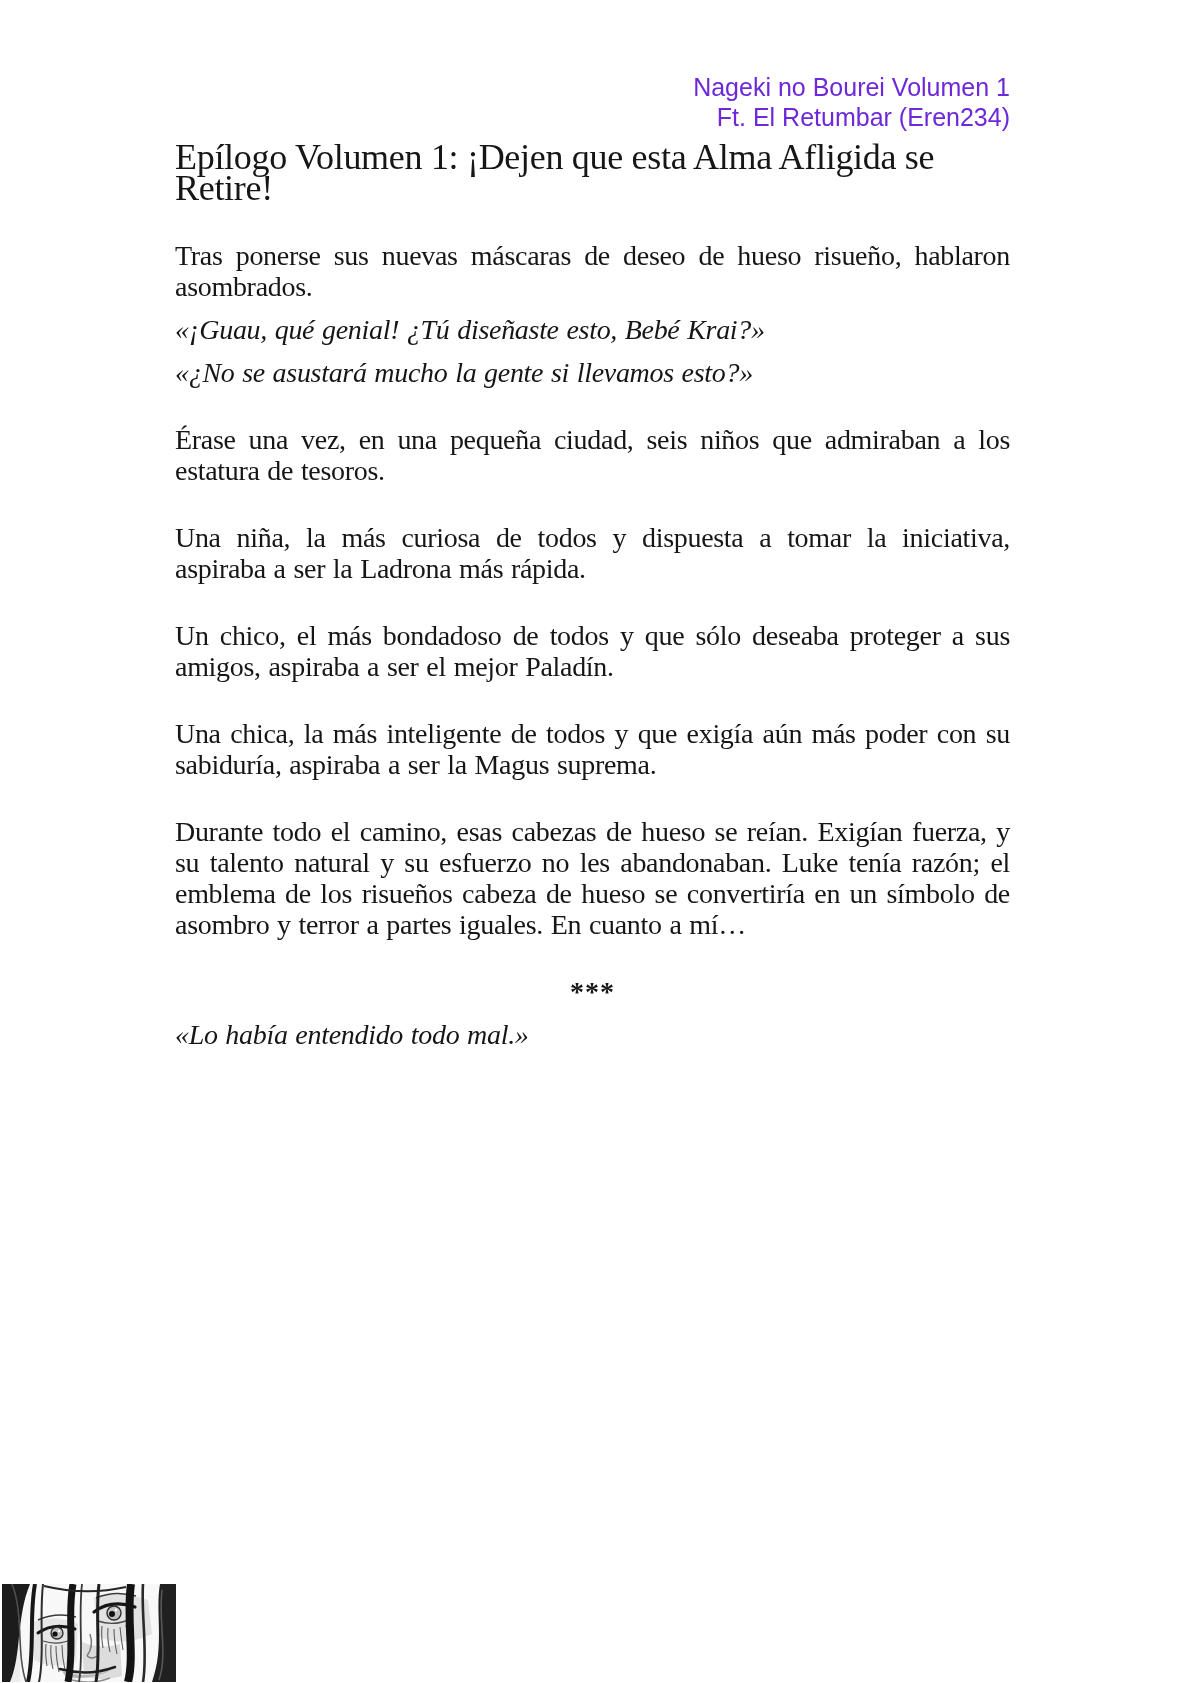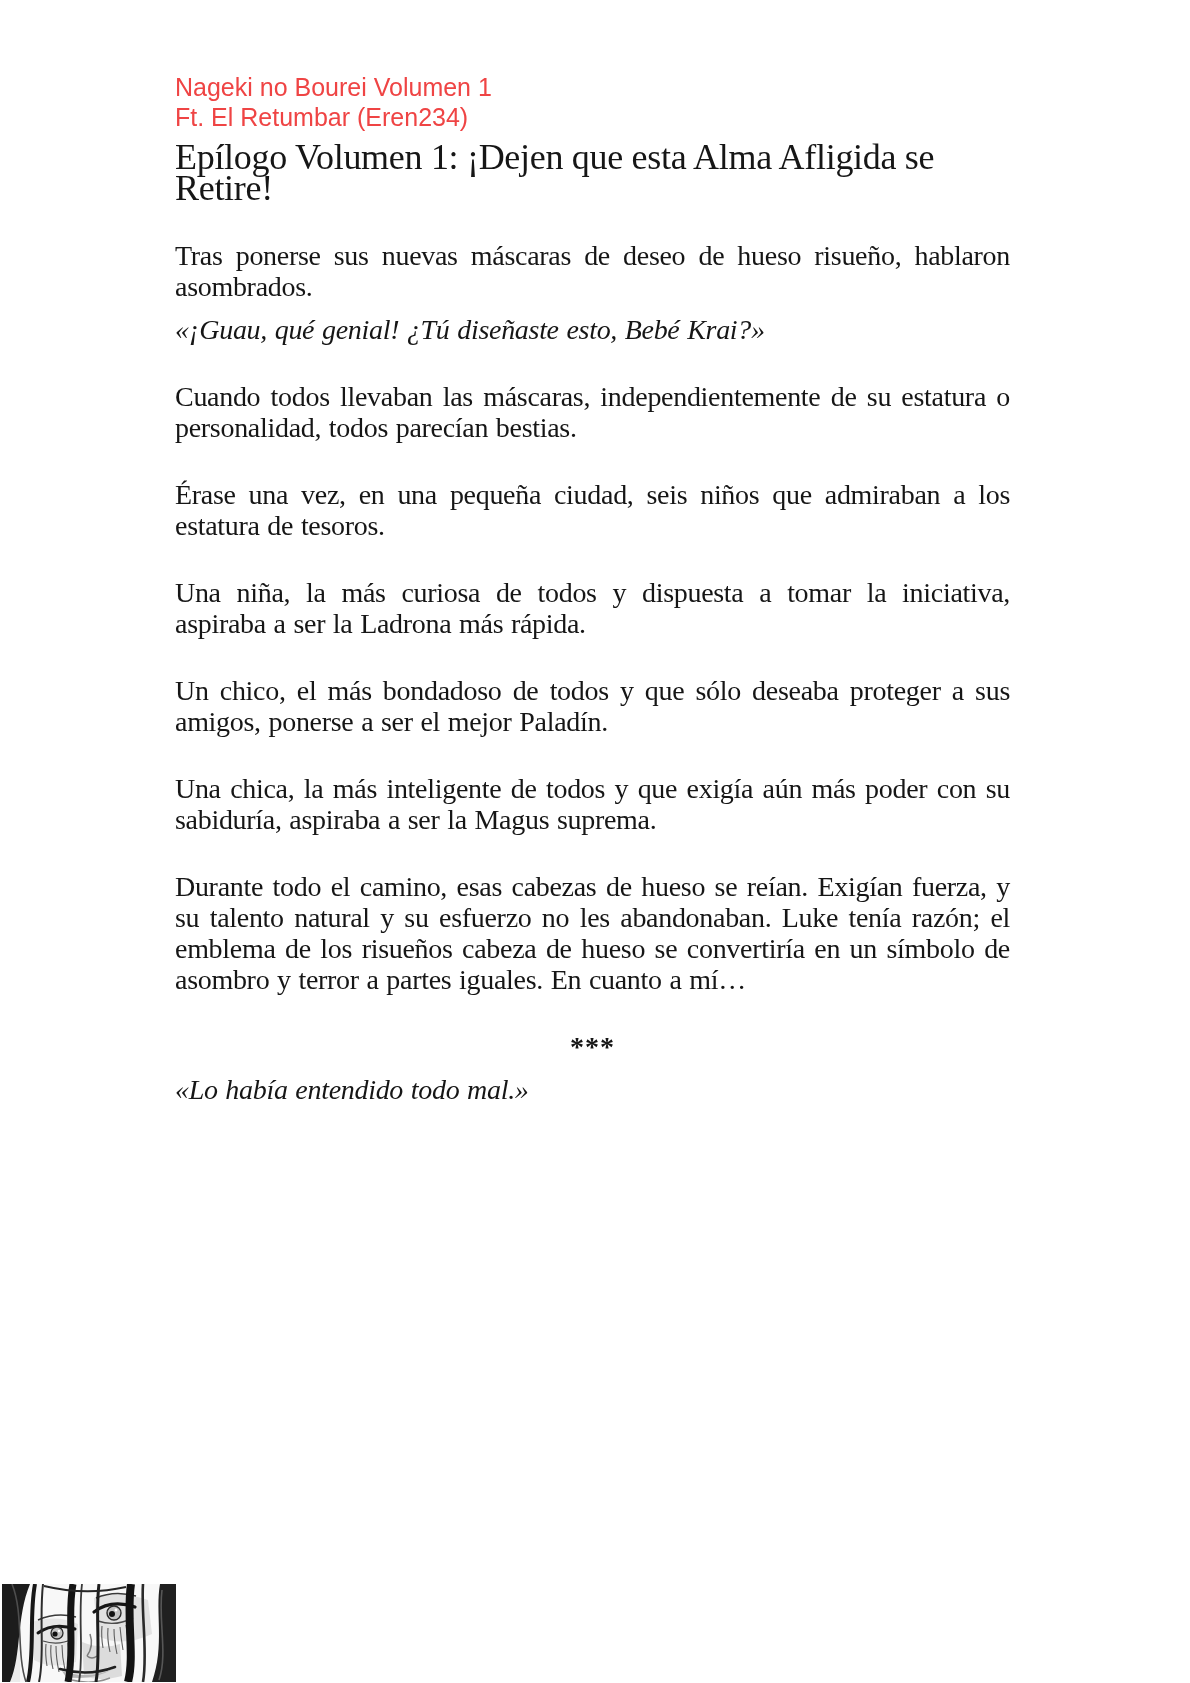--- a/index.html
+++ b/index.html
@@ -17,25 +17,25 @@
   }
   .page {
     position: absolute;
     inset: 0;
     background: #ffffff;
   }
   .content {
     padding: 72px 180px 0 175px;
   }
   .doc-header {
-    text-align: left;
+    text-align: right;
     font-family: "Liberation Sans", sans-serif;
     font-size: 25px;
     line-height: 30px;
-    color: #ef4444;
+    color: #6d28d9;
   }
   .doc-heading {
     font-size: 36px;
     line-height: 31px;
     font-weight: normal;
     letter-spacing: -0.3px;
     margin: 10px 0 0 0;
   }
   p.para {
     font-size: 28px;
@@ -71,24 +71,24 @@
 
     <div class="doc-header">
       <div>Nageki no Bourei Volumen 1</div>
       <div>Ft. El Retumbar (Eren234)</div>
     </div>
 
     <h1 class="doc-heading">Epílogo Volumen 1: ¡Dejen que esta Alma Afligida se Retire!</h1>
 
     <p class="para">Tras ponerse sus nuevas máscaras de deseo de hueso risueño, hablaron asombrados.</p>
     <p class="para italic">«¡Guau, qué genial! ¿Tú diseñaste esto, Bebé Krai?»</p>
-    <p class="para">Cuando todos llevaban las máscaras, independientemente de su estatura o personalidad, todos parecían bestias.</p>
+    <p class="para italic">«¿No se asustará mucho la gente si llevamos esto?»</p>
     <p class="para">Érase una vez, en una pequeña ciudad, seis niños que admiraban a los estatura de tesoros.</p>
     <p class="para">Una niña, la más curiosa de todos y dispuesta a tomar la iniciativa, aspiraba a ser la Ladrona más rápida.</p>
-    <p class="para">Un chico, el más bondadoso de todos y que sólo deseaba proteger a sus amigos, ponerse a ser el mejor Paladín.</p>
+    <p class="para">Un chico, el más bondadoso de todos y que sólo deseaba proteger a sus amigos, aspiraba a ser el mejor Paladín.</p>
     <p class="para">Una chica, la más inteligente de todos y que exigía aún más poder con su sabiduría, aspiraba a ser la Magus suprema.</p>
     <p class="para">Durante todo el camino, esas cabezas de hueso se reían. Exigían fuerza, y su talento natural y su esfuerzo no les abandonaban. Luke tenía razón; el emblema de los risueños cabeza de hueso se convertiría en un símbolo de asombro y terror a partes iguales. En cuanto a mí…</p>
     <p class="para separator">***</p>
     <p class="para italic">«Lo había entendido todo mal.»</p>
 
   </div>
 
   <svg class="footer-art" viewBox="0 0 174 98" xmlns="http://www.w3.org/2000/svg" preserveAspectRatio="none">
     <rect x="0" y="0" width="174" height="98" fill="#ececec"></rect>
 

